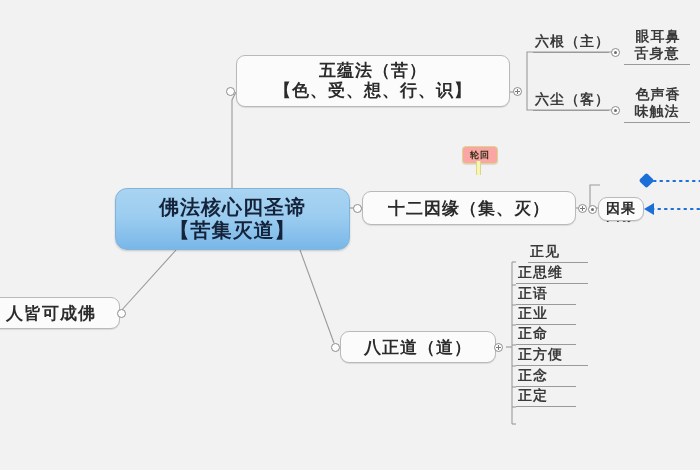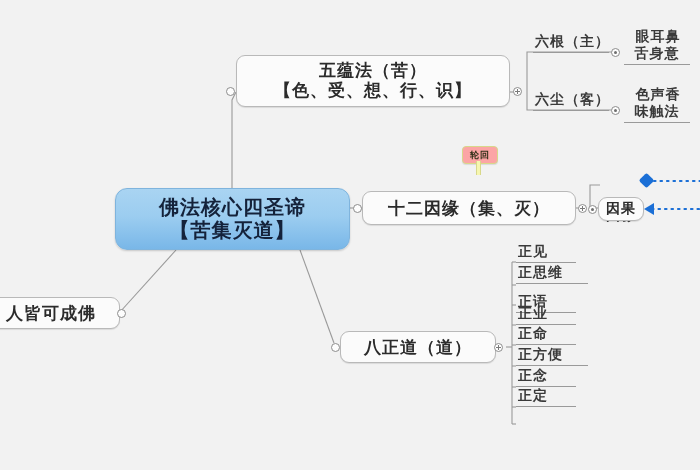--- a/index.html
+++ b/index.html
@@ -196,23 +196,23 @@
   </div>
   <div class="knob dot" style="left:588px;top:205px;"></div>
   <div class="marker arrowL" style="left:644px;top:203px;"></div>
 
   <div class="node box" style="left:340px;top:331px;width:156px;height:32px;">
     <div class="single">八正道（道）</div>
   </div>
   <div class="knob" style="left:331px;top:343px;"></div>
   <div class="knob plus" style="left:494px;top:343px;"></div>
 
-  <div class="uline" style="left:516px;top:245px;width:60px;height:18px;">正见</div>
+  <div class="uline" style="left:528px;top:245px;width:60px;height:18px;">正见</div>
   <div class="uline" style="left:516px;top:266px;width:72px;height:18px;">正思维</div>
-  <div class="uline" style="left:516px;top:287px;width:60px;height:18px;margin-top:8px;">正语</div>
+  <div class="uline" style="left:516px;top:287px;width:60px;height:18px;">正语</div>
   <div class="uline" style="left:516px;top:307px;width:60px;height:18px;">正业</div>
   <div class="uline" style="left:516px;top:327px;width:60px;height:18px;">正命</div>
   <div class="uline" style="left:516px;top:348px;width:72px;height:18px;">正方便</div>
   <div class="uline" style="left:516px;top:369px;width:60px;height:18px;">正念</div>
   <div class="uline" style="left:516px;top:389px;width:60px;height:18px;">正定</div>
 
   <div class="node box" style="left:-18px;top:297px;width:138px;height:32px;">
     <div class="single">人皆可成佛</div>
   </div>
   <div class="knob" style="left:117px;top:309px;"></div>

